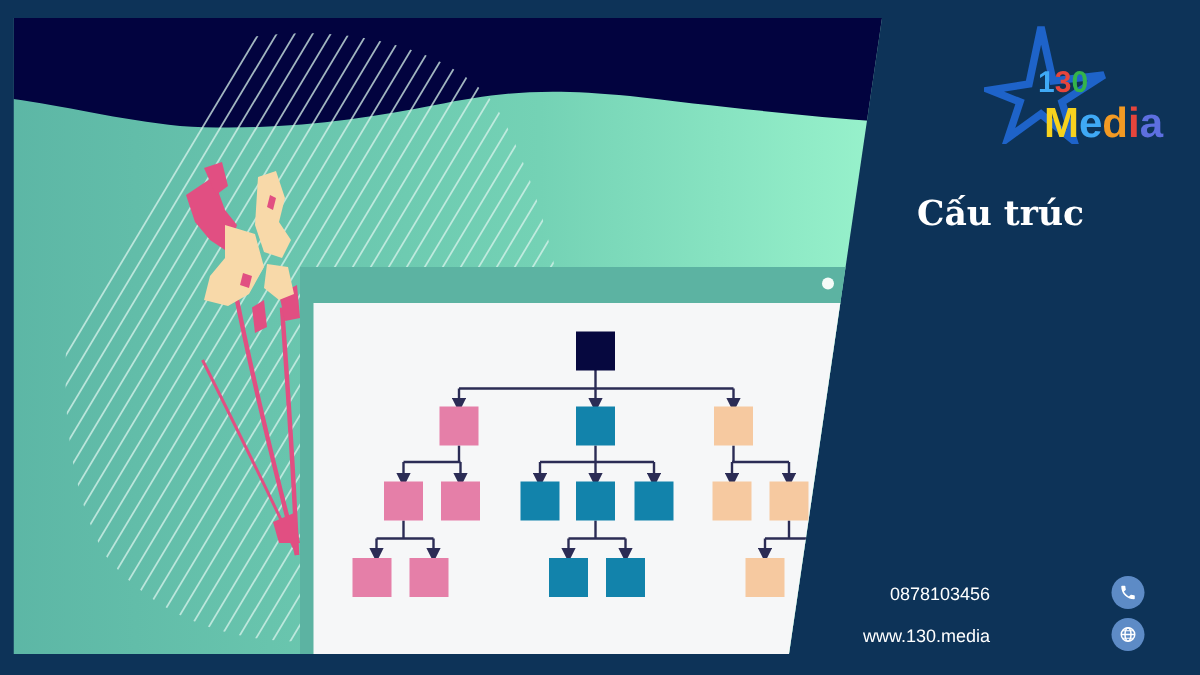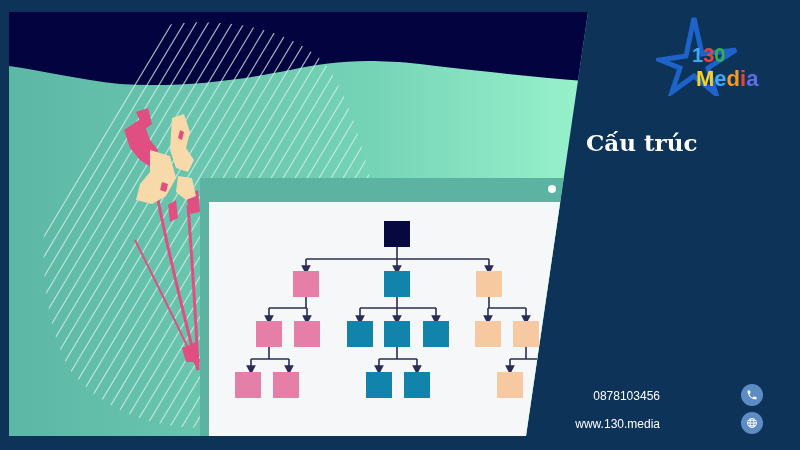--- a/index.html
+++ b/index.html
@@ -12,22 +12,22 @@
   .hatch { position:absolute; left:0; top:0; width:800px; height:450px; }
   .hero-title { position:absolute; left:356px; top:-18px; font-size:30px; font-weight:bold; color:#ffffff; letter-spacing:1px; }
   .flower { position:absolute; left:0; top:0; width:800px; height:450px; }
   .window { position:absolute; left:200px; top:178px; width:400px; height:258px; background:#5cb3a2; }
   .window-body { position:absolute; left:9px; top:24px; right:0; bottom:0; background:#f6f7f8; }
   .window-dot { position:absolute; right:44px; top:7px; width:8px; height:8px; border-radius:50%; background:#f4fbf8; }
   .tree { position:absolute; left:0; top:0; width:800px; height:450px; }
   .right-panel { position:absolute; left:590px; top:0; width:210px; height:450px; }
   .logo { position:absolute; left:656px; top:12px; width:124px; height:84px; }
   .logo-num { position:absolute; left:692px; top:44px; font-size:20px; font-weight:bold; letter-spacing:0px; }
-  .logo-word { position:absolute; left:696px; top:66px; font-size:22px; font-weight:bold; }
-  .headline { position:absolute; left:586px; top:128px; width:210px; text-align:left; color:#ffffff;
+  .logo-word { position:absolute; left:696px; top:66px; font-size:28px; font-weight:bold; }
+  .headline { position:absolute; left:562px; top:128px; width:210px; text-align:center; color:#ffffff;
               font-family:"DejaVu Serif", serif; font-weight:bold; font-size:23px; line-height:30px; }
   .contact { position:absolute; right:40px; color:#ffffff; font-size:12px; text-align:right; }
   .contact-icon { position:absolute; left:741px; width:22px; height:22px; border-radius:50%; background:#5d8bc6; display:flex; align-items:center; justify-content:center; }
 </style>
 </head>
 <body>
 
 <div class="canvas">
 
   <div class="hero">

